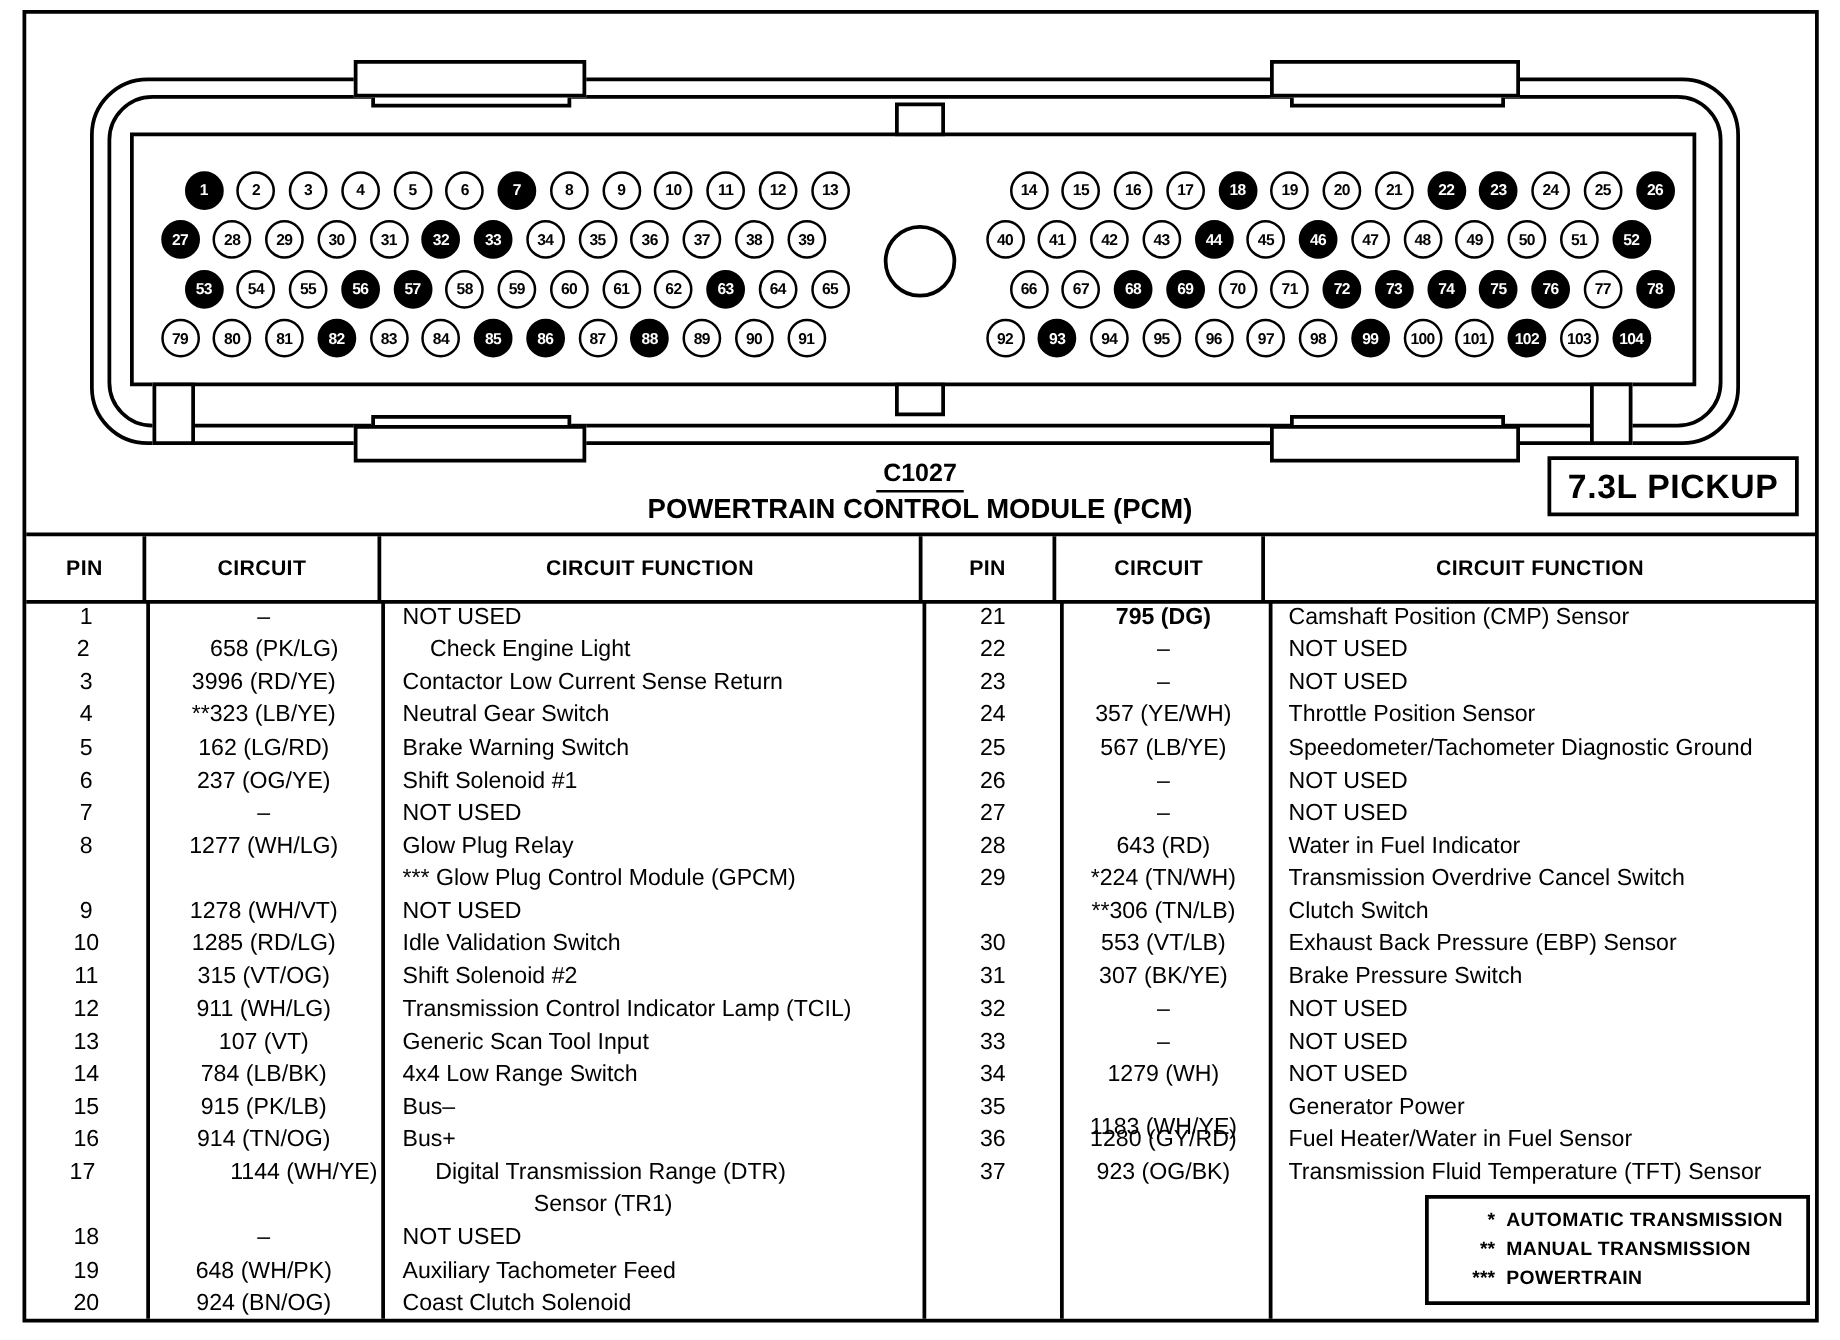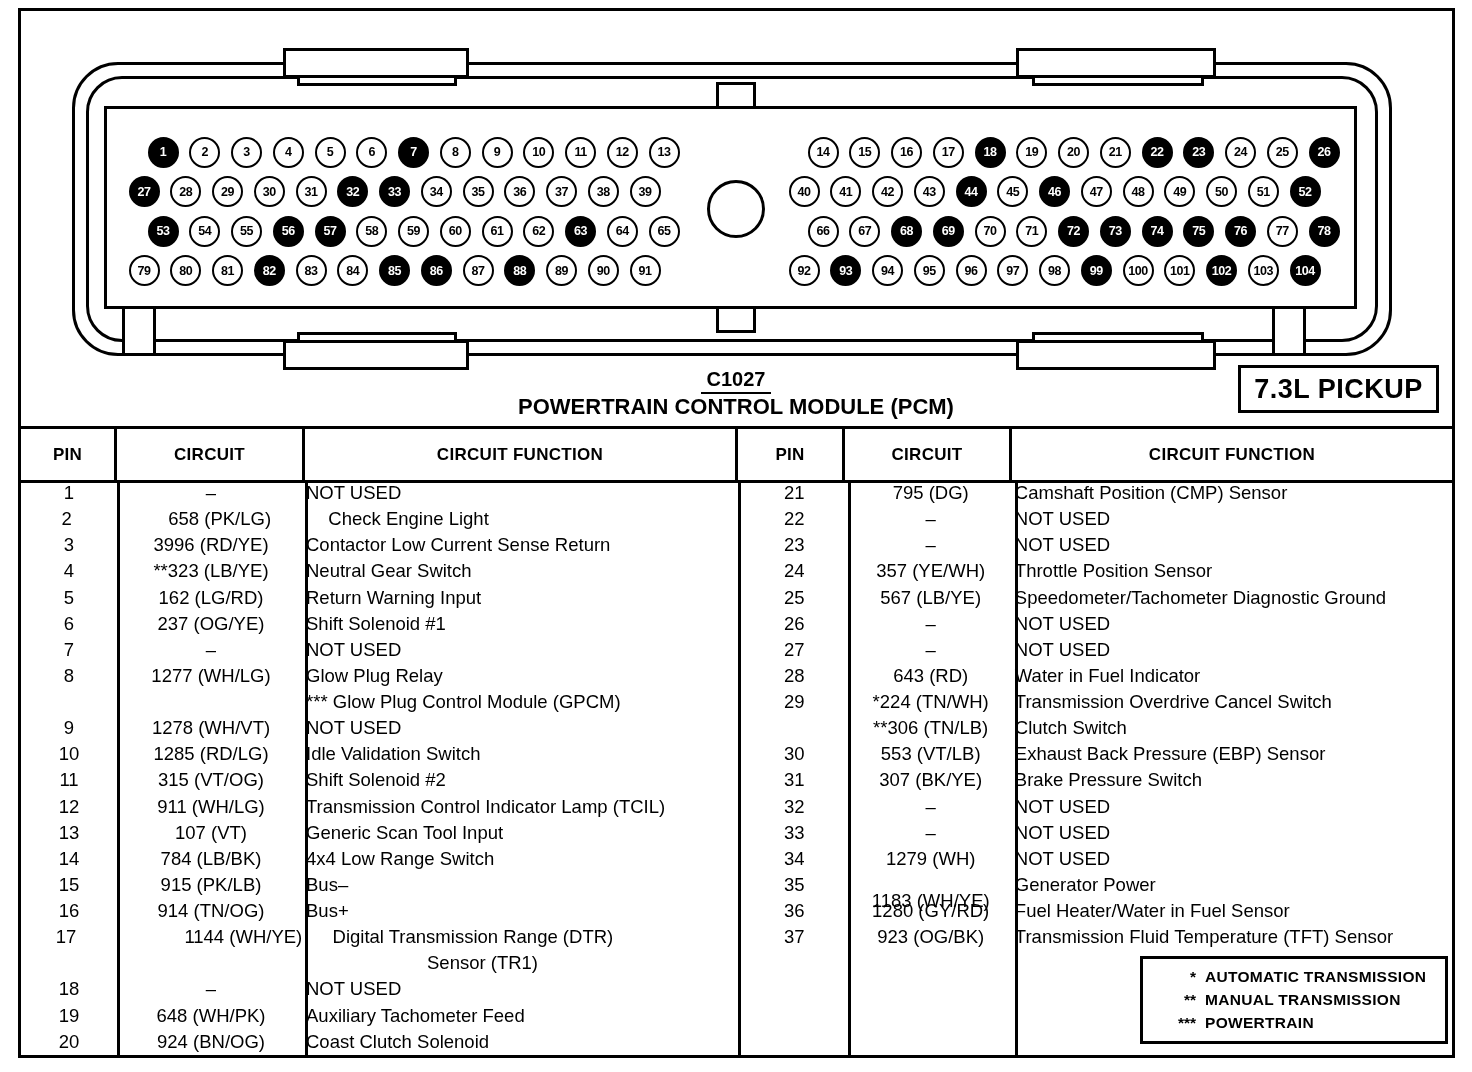--- a/index.html
+++ b/index.html
@@ -48,21 +48,21 @@
   .th{display:flex;align-items:center;justify-content:center;font-size:17px;font-weight:700;
     box-sizing:border-box;border-right:3px solid #000;letter-spacing:0.3px;}
   .th:last-child{border-right:none;}
   .tbody{position:absolute;left:21px;top:480px;width:1431px;height:575px;display:flex;z-index:5;}
   .half{position:relative;height:100%;}
   .vline{position:absolute;top:0;bottom:0;width:3px;background:#000;}
   .trow{display:flex;height:26.14px;align-items:center;}
   .td{box-sizing:border-box;font-size:18.5px;white-space:nowrap;overflow:visible;}
   .td-pin{text-align:center;}
   .td-circuit{text-align:center;}
-  .td-func{text-align:left;padding-left:1px;}
+  .td-func{text-align:left;padding-left:17px;}
   .td-func.indent{padding-left:122px;}
 
   
   .legend{position:absolute;left:1140px;top:956px;width:308px;height:88px;
     border:3px solid #000;box-sizing:border-box;display:flex;flex-direction:column;
     justify-content:center;z-index:9;background:#fff;}
   .legend-row{display:flex;height:23px;align-items:center;}
   .legend-sym{width:62px;text-align:right;padding-right:9px;font-size:15.5px;font-weight:700;box-sizing:border-box;}
   .legend-label{font-size:15.5px;font-weight:700;letter-spacing:0.3px;}
 </style>
@@ -238,21 +238,21 @@
             <div class="td td-func" style="width: 433px;">Contactor Low Current Sense Return</div>
           </div>
           <div class="trow">
             <div class="td td-pin" style="width: 96px;">4</div>
             <div class="td td-circuit" style="width: 188px;">**323 (LB/YE)</div>
             <div class="td td-func" style="width: 433px;">Neutral Gear Switch</div>
           </div>
           <div class="trow">
             <div class="td td-pin" style="width: 96px;">5</div>
             <div class="td td-circuit" style="width: 188px;">162 (LG/RD)</div>
-            <div class="td td-func" style="width: 433px;">Return Warning Input</div>
+            <div class="td td-func" style="width: 433px;">Brake Warning Switch</div>
           </div>
           <div class="trow">
             <div class="td td-pin" style="width: 96px;">6</div>
             <div class="td td-circuit" style="width: 188px;">237 (OG/YE)</div>
             <div class="td td-func" style="width: 433px;">Shift Solenoid #1</div>
           </div>
           <div class="trow">
             <div class="td td-pin" style="width: 96px;">7</div>
             <div class="td td-circuit" style="width: 188px;">–</div>
             <div class="td td-func" style="width: 433px;">NOT USED</div>
@@ -333,21 +333,21 @@
             <div class="td td-func" style="width: 433px;">Coast Clutch Solenoid</div>
           </div>
         </div>
     </div>
     <div class="half" style="width:714px;border-left:3px solid #000;box-sizing:border-box;">
       <div class="vline" style="left:107px;"></div>
       <div class="vline" style="left:274px;"></div>
       <div>
           <div class="trow">
             <div class="td td-pin" style="width: 107px;">21</div>
-            <div class="td td-circuit" style="width: 167px;">795 (DG)</div>
+            <div class="td td-circuit" style="width: 167px; font-weight: bold;">795 (DG)</div>
             <div class="td td-func" style="width: 440px;">Camshaft Position (CMP) Sensor</div>
           </div>
           <div class="trow">
             <div class="td td-pin" style="width: 107px;">22</div>
             <div class="td td-circuit" style="width: 167px;">–</div>
             <div class="td td-func" style="width: 440px;">NOT USED</div>
           </div>
           <div class="trow">
             <div class="td td-pin" style="width: 107px;">23</div>
             <div class="td td-circuit" style="width: 167px;">–</div>

